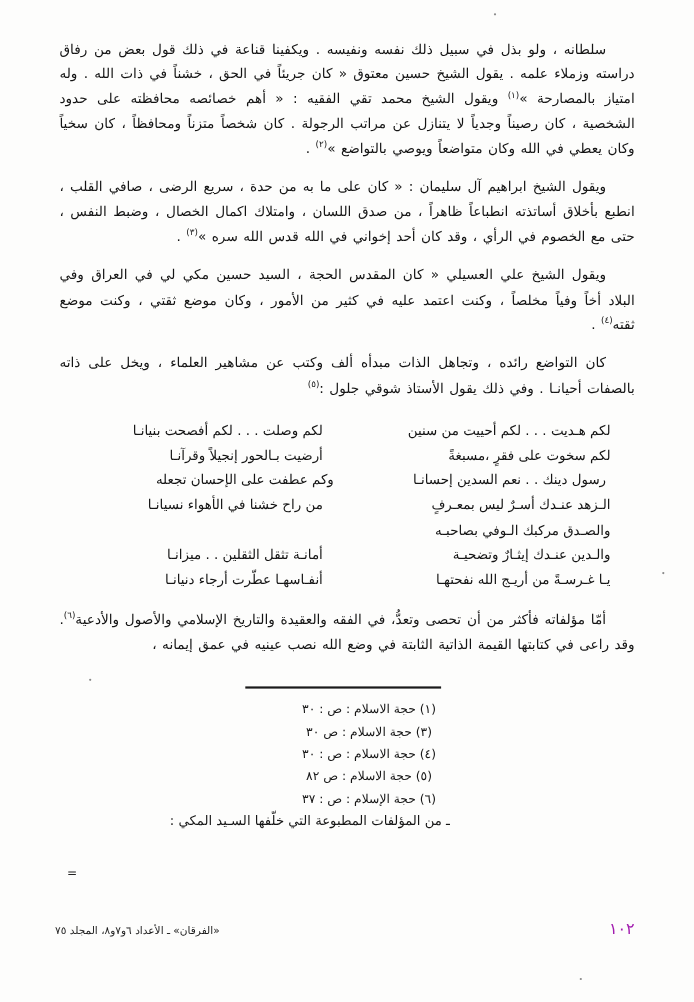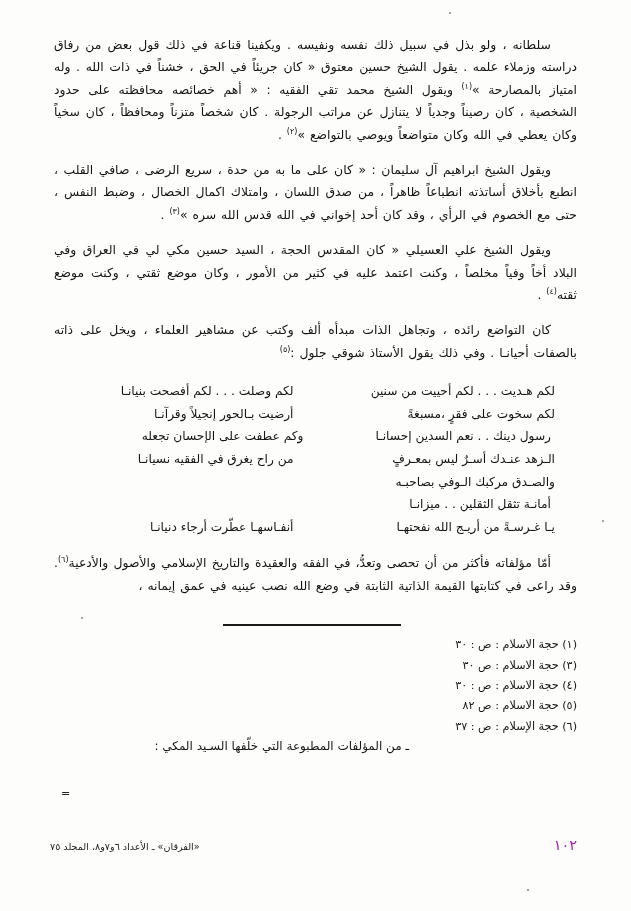--- a/index.html
+++ b/index.html
@@ -75,20 +75,21 @@
   .fn-rule {
     width: 178px;
     height: 2.2px;
     background: #1a1a1a;
     margin: 0 0 9px 0;
     margin-right: 176px;
   }
   .fn-line {
     font-size: 11.2px;
     line-height: 20.4px;
+    text-align: center;
     padding-left: 40px;
     color: #161616;
     white-space: nowrap;
   }
   .fn-note {
     font-size: 12px;
     line-height: 17px;
     text-align: right;
     color: #161616;
     margin-top: 1px;
@@ -166,26 +167,27 @@
       <div class="verse">
         <div class="hemistich first">لكم سخوت على فقرٍ ،مسبغةً</div>
         <div class="hemistich second">أرضيت بـالحور إنجيلاً وقرآنـا</div>
       </div>
       <div class="verse">
         <div class="hemistich second">رسول دينك . . نعم السدين إحسانـا</div>
         <div class="hemistich first">وكم عطفت على الإحسان تجعله</div>
       </div>
       <div class="verse">
         <div class="hemistich first">الـزهد عنـدك أسـرٌ ليس بمعـرفٍ</div>
-        <div class="hemistich second">من راح يغرق في الفقيه نسيانـا</div>
+        <div class="hemistich second">من راح خشنا في الأهواء نسيانـا</div>
       </div>
       <div class="verse">
         <div class="hemistich first">والصـدق مركبك الـوفي بصاحبـه</div>
       </div>
       <div class="verse">
+        <div class="hemistich first">والـدين عنـدك إيثـارٌ وتضحيـة</div>
         <div class="hemistich second">أمانـة تثقل الثقلين . . ميزانـا</div>
       </div>
       <div class="verse">
         <div class="hemistich first">يـا غـرسـةً من أريـج الله نفحتهـا</div>
         <div class="hemistich second">أنفـاسهـا عطّرت أرجاء دنيانـا</div>
       </div>
     </div>
 
     <p class="body">
       <span>أمّا مؤلفاته فأكثر من أن تحصى وتعدُّ، في الفقه والعقيدة والتاريخ الإسلامي والأصول والأدعية</span><sup class="fn">(٦)</sup><span>. وقد راعى في كتابتها القيمة الذاتية الثابتة في وضع الله نصب عينيه في عمق إيمانه ،</span>

